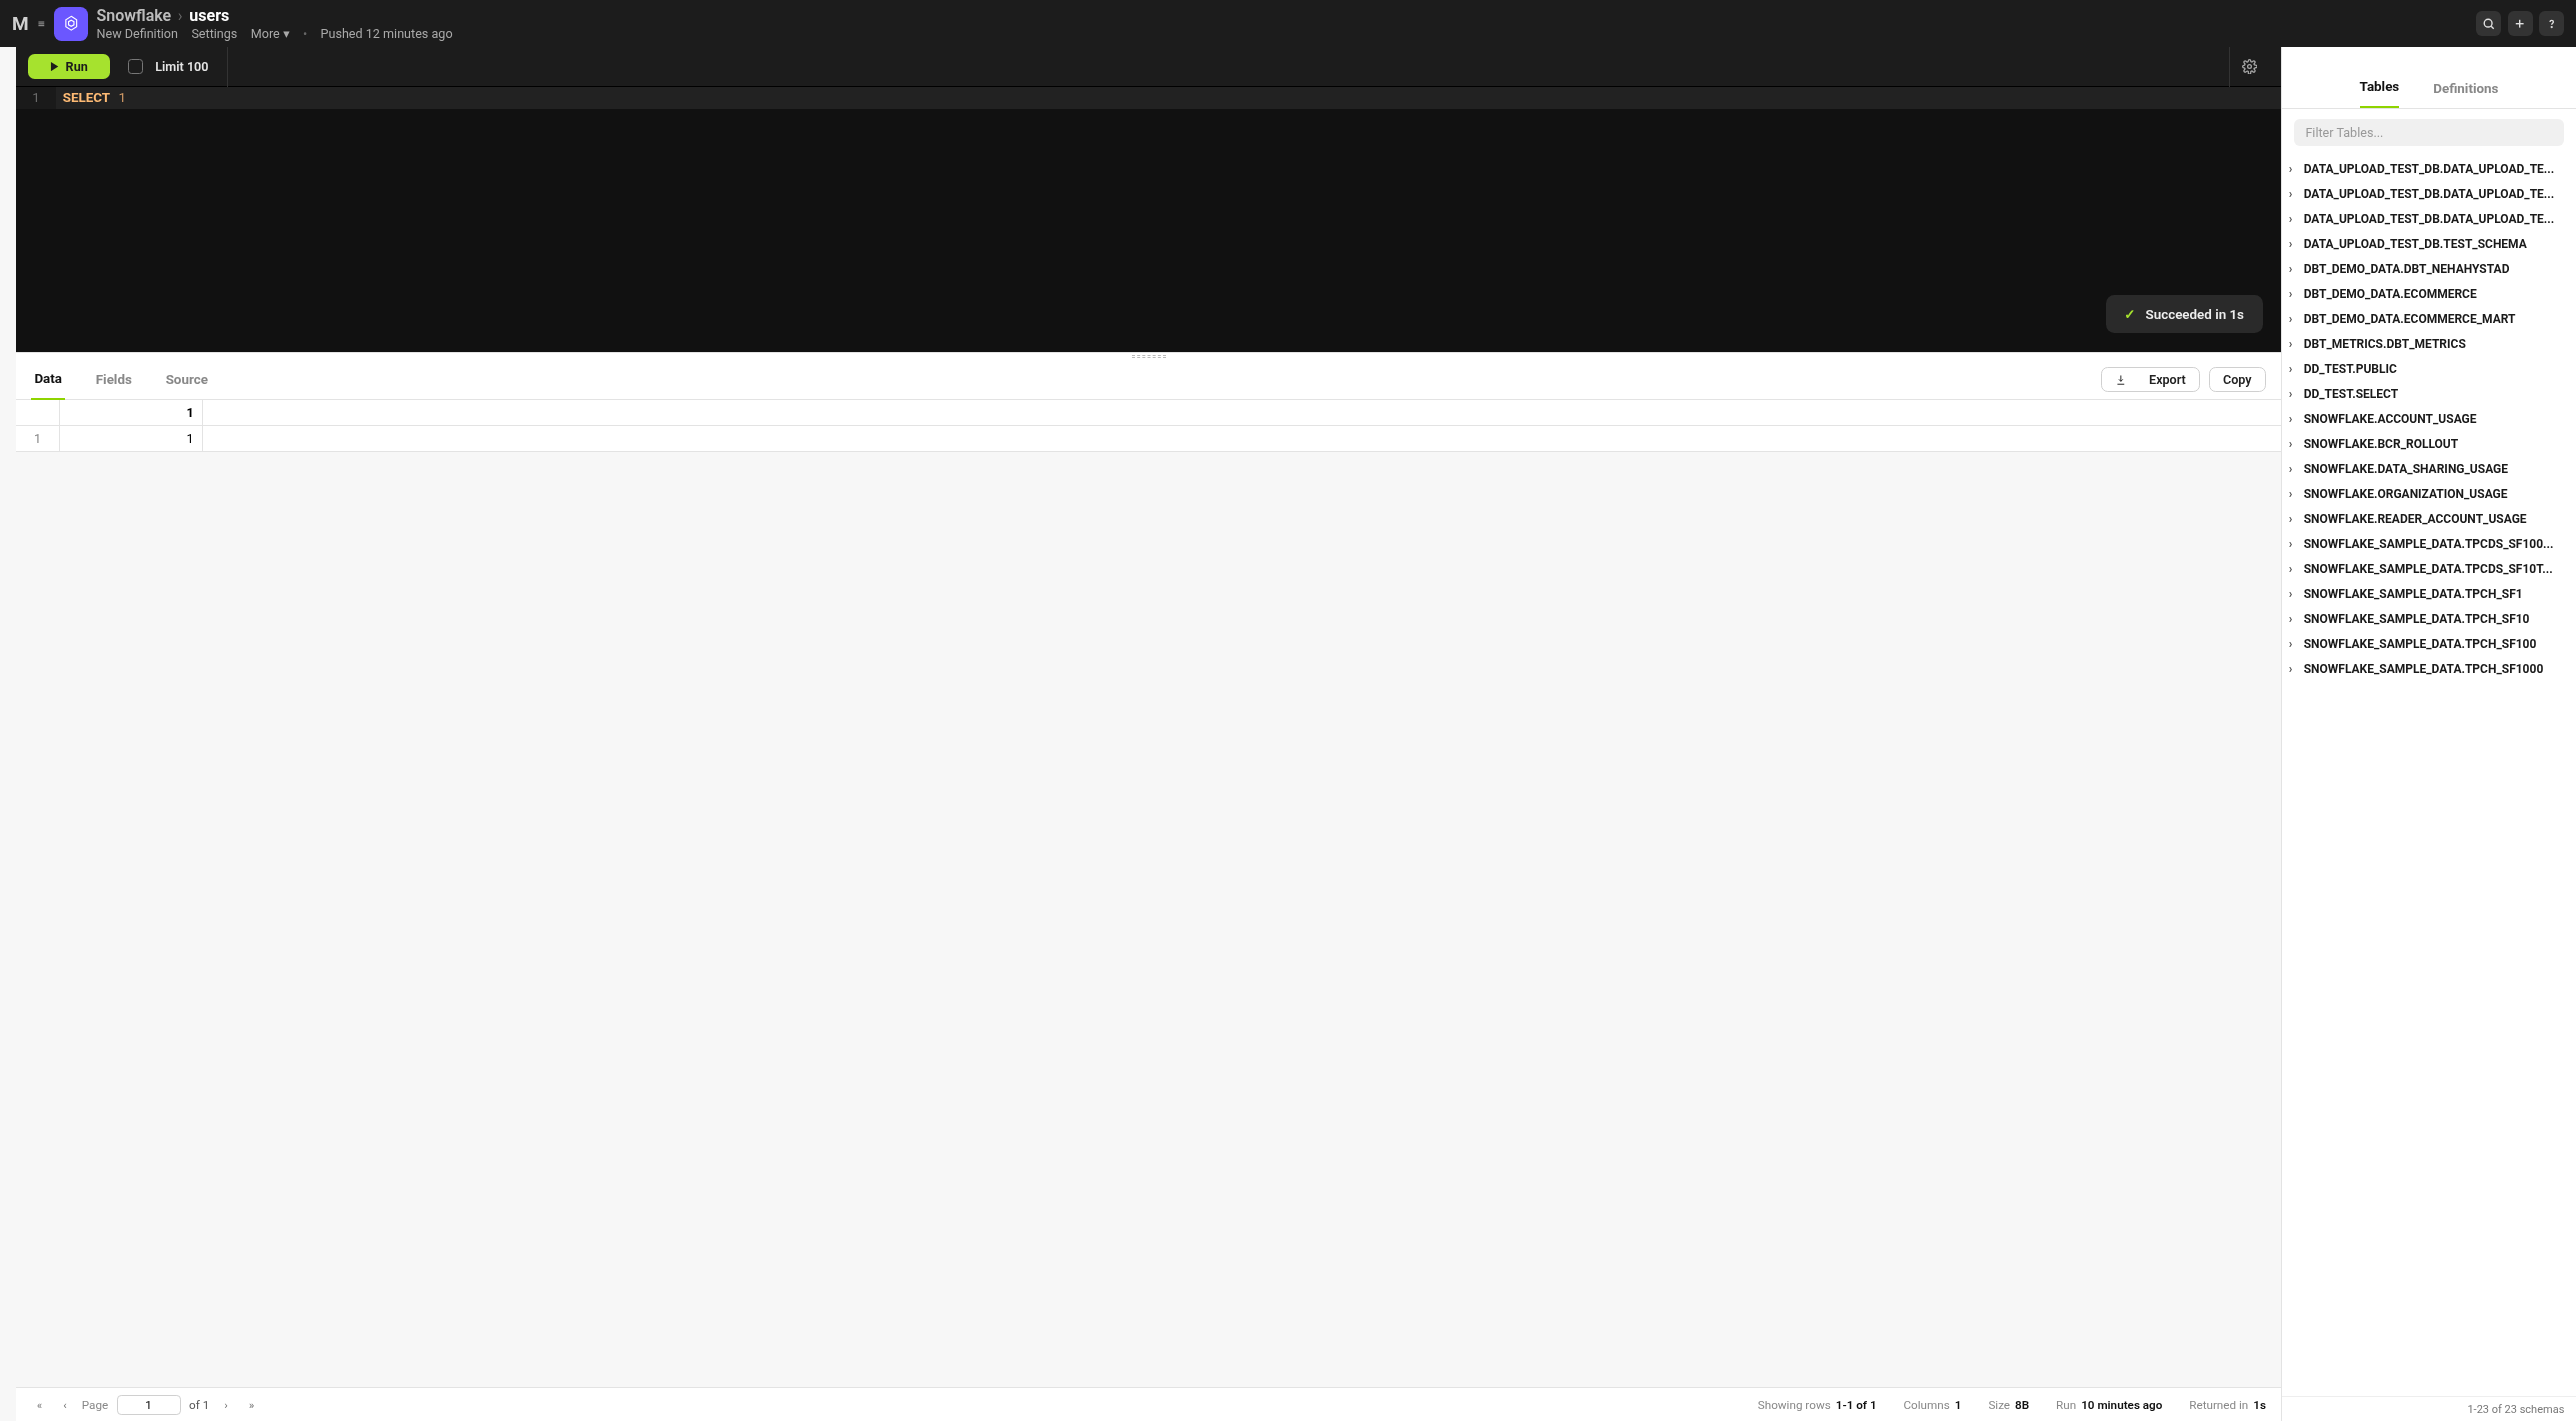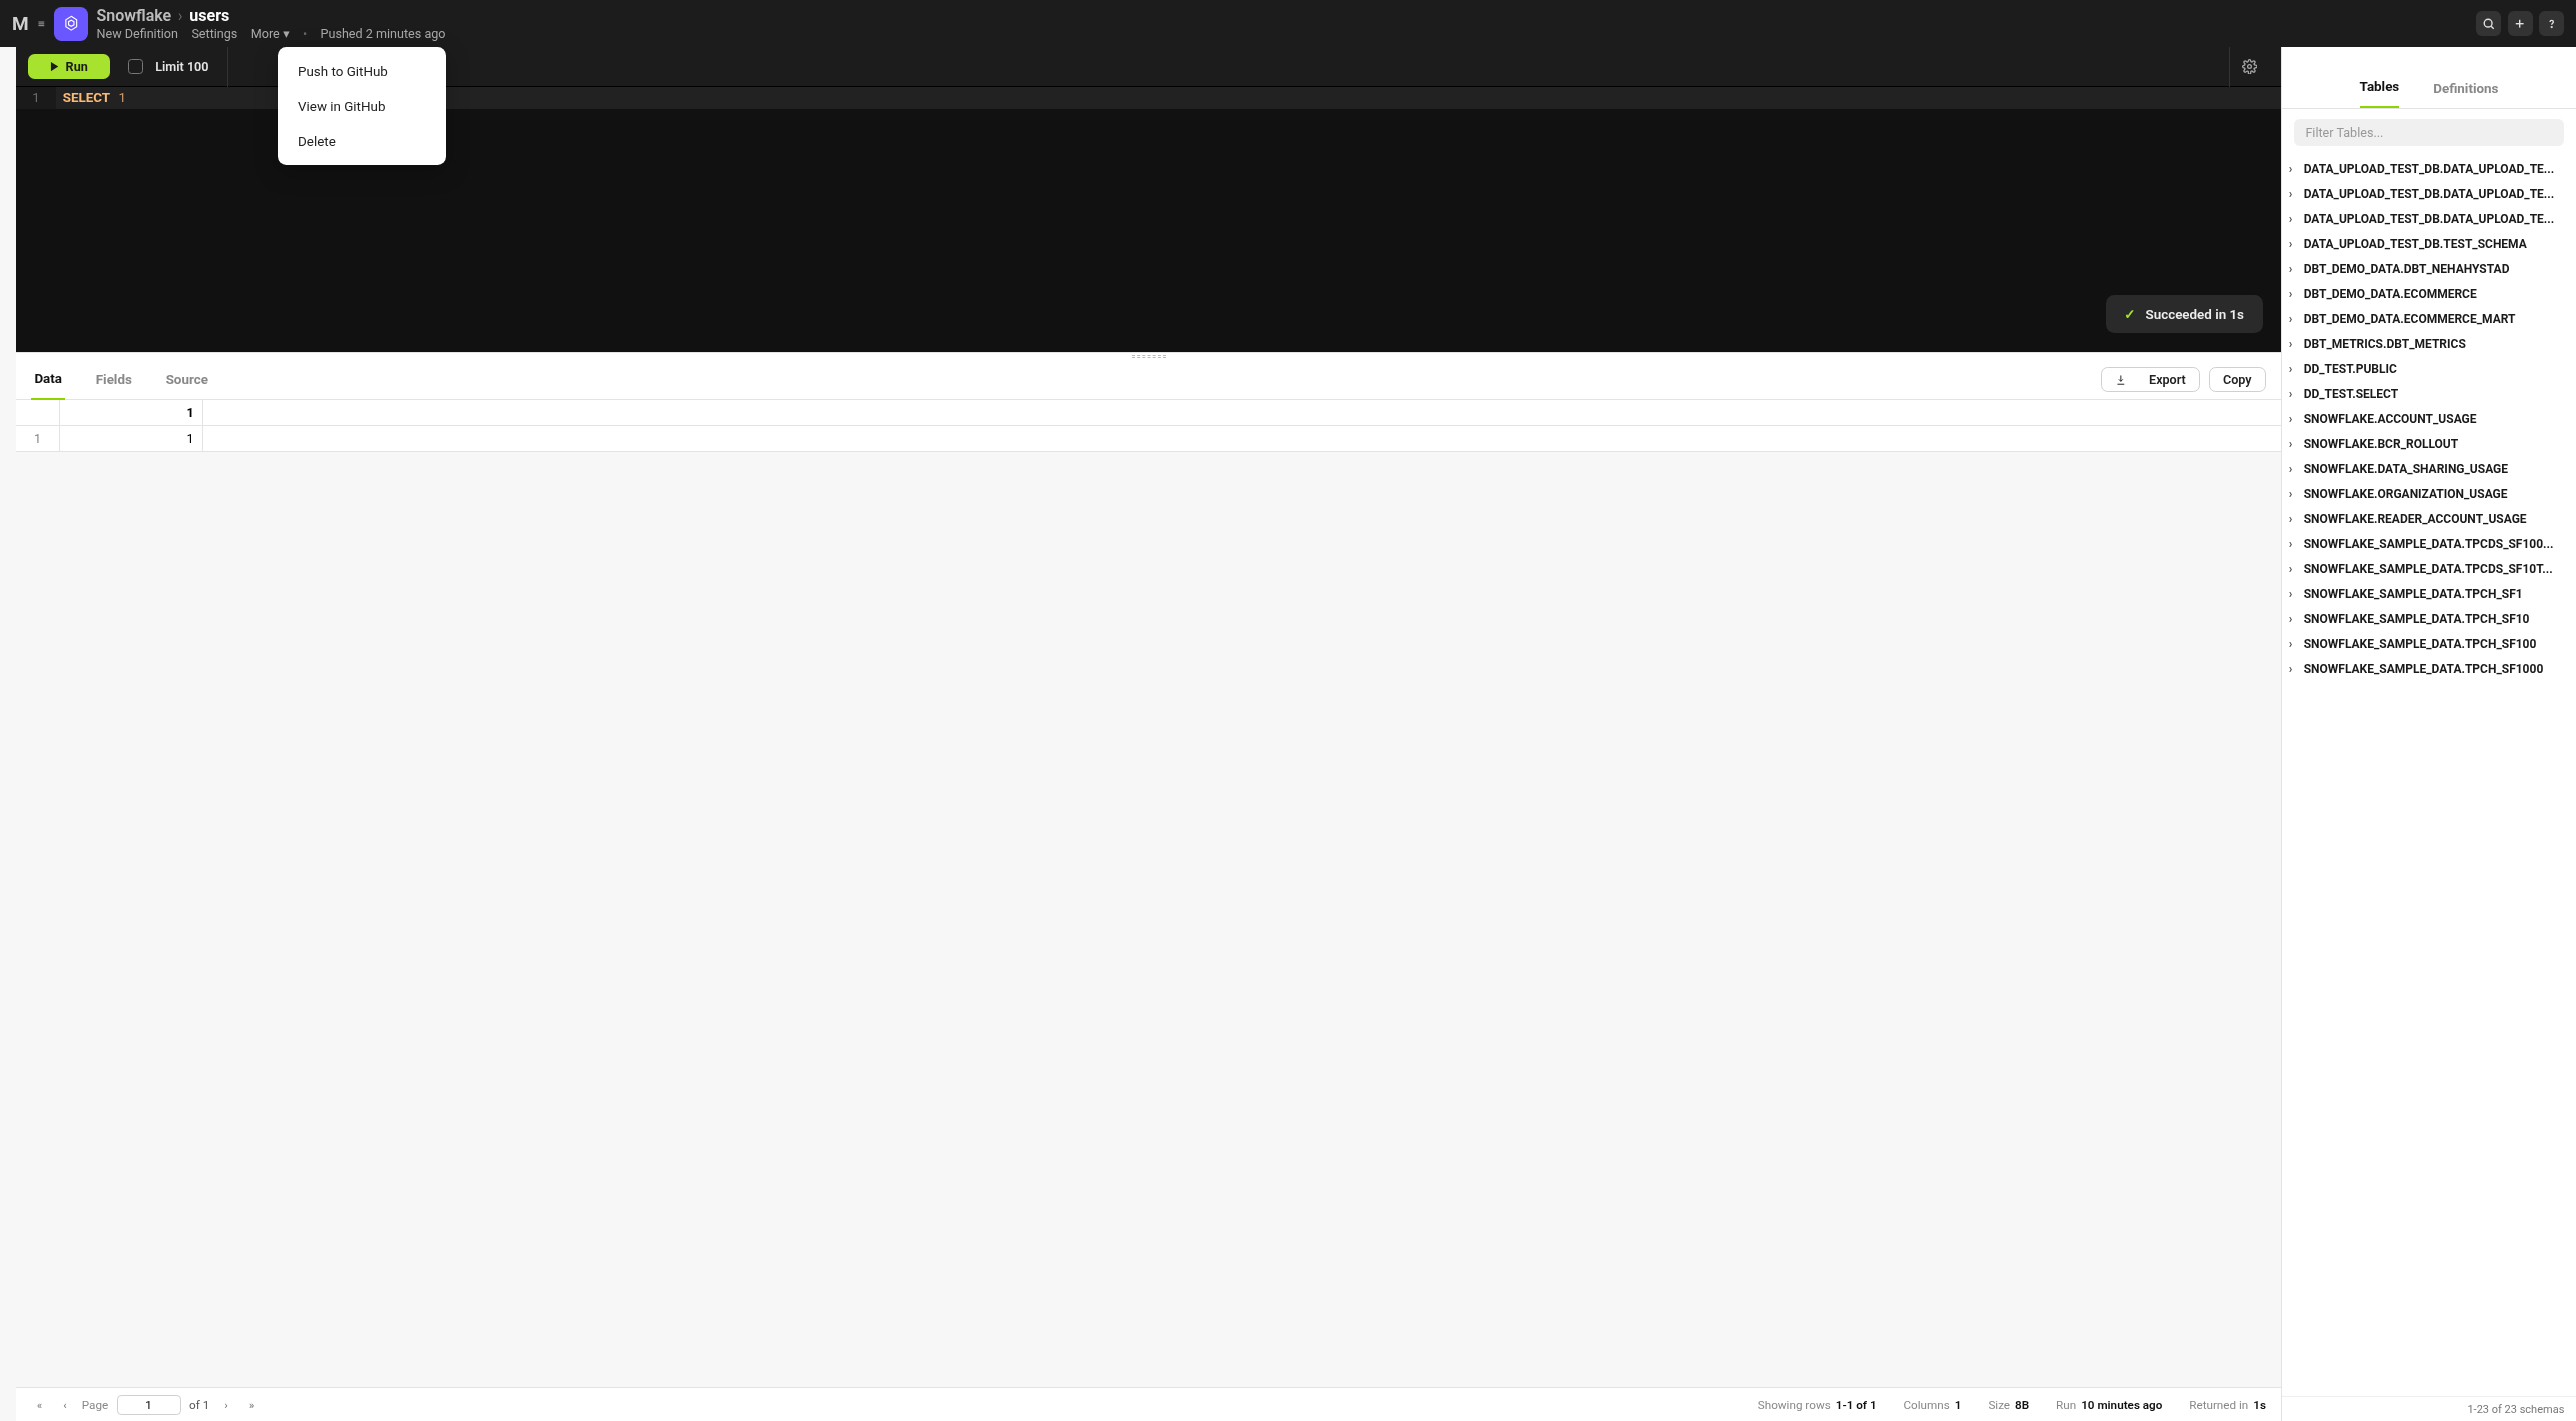--- a/index.html
+++ b/index.html
@@ -125,21 +125,21 @@
         <span class="bc-name">users</span>
       </div>
       <div class="bc-bottom">
         <span class="bc-link">New Definition</span>
         <span class="bc-link">Settings</span>
         <span class="bc-more">
           <span>More</span>
           <span>▾</span>
         </span>
         <span class="bc-dot">•</span>
-        <span>Pushed 2 minutes ago</span>
+        <span>Pushed 12 minutes ago</span>
       </div>
     </div>
     <div class="spacer"></div>
     <div class="hbtn">
         <svg width="13.4" height="13.4" viewBox="0 0 24 24" fill="none" stroke="currentColor" stroke-width="2.5">
           <circle cx="11" cy="11" r="7"></circle>
           <line x1="21" y1="21" x2="16.5" y2="16.5"></line>
         </svg>
       </div>
     <div class="hbtn">
@@ -171,25 +171,20 @@
         </div>
         <div class="divider"></div>
         <div class="tbar-spacer"></div>
         <div class="gear">
             <svg width="15" height="15" viewBox="0 0 24 24" fill="none" stroke="currentColor" stroke-width="2">
               <circle cx="12" cy="12" r="3"></circle>
               <path d="M19.4 15a1.7 1.7 0 00.34 1.87l.6.6a2 2 0 11-2.83 2.83l-.6-.6A1.7 1.7 0 0015 19.4a1.7 1.7 0 00-1 1.55V22a2 2 0 11-4 0v-.05A1.7 1.7 0 009 19.4a1.7 1.7 0 00-1.87.34l-.6.6A2 2 0 113.7 17.5l.6-.6A1.7 1.7 0 004.6 15a1.7 1.7 0 00-1.55-1H3a2 2 0 110-4h.05A1.7 1.7 0 004.6 9a1.7 1.7 0 00-.34-1.87l-.6-.6A2 2 0 116.5 3.7l.6.6A1.7 1.7 0 009 4.6a1.7 1.7 0 001-1.55V3a2 2 0 114 0v.05c0 .67.4 1.27 1 1.55a1.7 1.7 0 001.87-.34l.6-.6A2 2 0 1120.3 6.5l-.6.6c-.48.48-.6 1.2-.34 1.87.28.6.88 1 1.55 1H22a2 2 0 110 4h-.05a1.7 1.7 0 00-1.55 1z"></path>
             </svg>
           </div>
 
-        <div class="dropdown">
-          <div class="dd-item">Push to GitHub</div>
-          <div class="dd-item">View in GitHub</div>
-          <div class="dd-item">Delete</div>
-        </div>
       </div>
 
       <div class="editor">
         <div class="editor-row">
           <div class="gutter">1</div>
           <div class="code">
             <span class="kw">SELECT</span>
             <span class="num">1</span>
           </div>
         </div>

